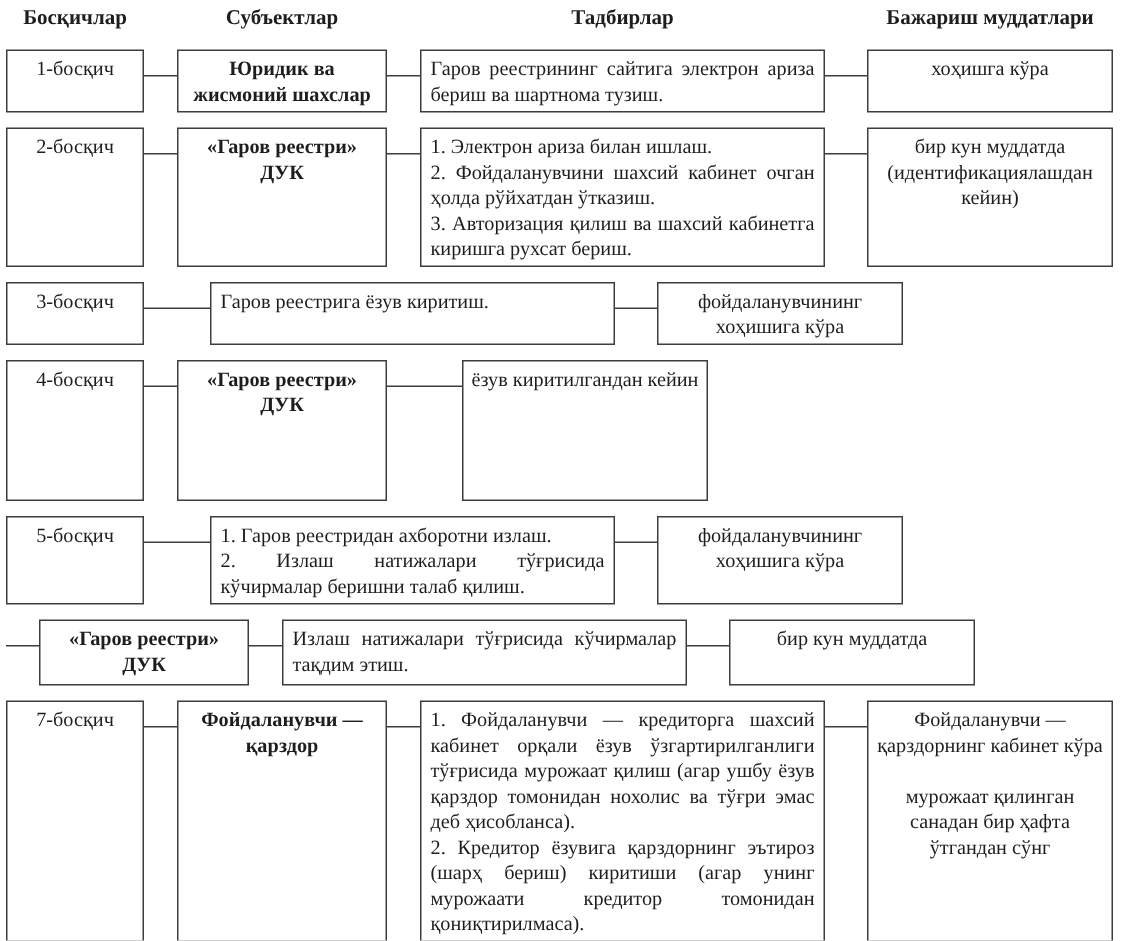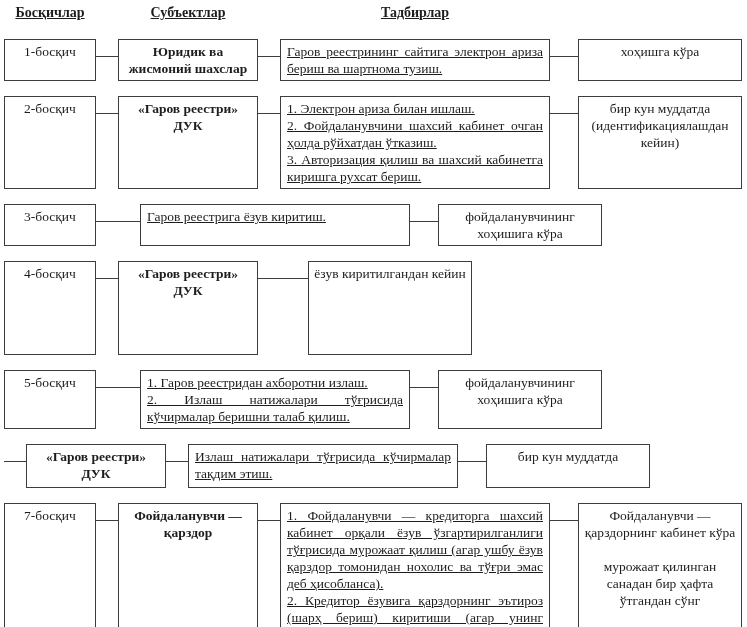--- a/index.html
+++ b/index.html
@@ -14,25 +14,24 @@
     box-sizing: border-box;
     width: 747px;
     height: 627px;
     padding: 4px 0 0 4px;
     font-family: "Liberation Serif", "DejaVu Serif", serif;
     color: #1d1d1d;
   }
   .row {
     display: flex;
     align-items: stretch;
-    margin-bottom: 15px;
+    margin-bottom: 10px;
   }
   .row.head {
-    margin-bottom: 17px;
-    text-decoration: underline;
+    margin-bottom: 11px;
   }
   
   .c1 { width: 92px;  }
   .c2 { width: 140px; font-weight: bold; }
   .c3 { width: 270px; }
   .c4 { width: 164px; }
   .g1 { width: 22px; }
   .g2 { width: 22px; }
   .g3 { width: 28px; }
 
@@ -50,21 +49,21 @@
     line-height: 17px;
     padding: 3px 4px;
   }
   .box .txt {
     display: block;
     width: 100%;
     white-space: pre-line;
   }
   .c1.box, .c2.box, .c4.box { text-align: center; }
   .c3.box { padding: 3px 6px; }
-  .c3 .txt { text-align: justify; text-decoration: underline; }
+  .c3 .txt { text-align: justify; }
 
   .gap { position: relative; }
   .gap::before {
     content: "";
     position: absolute;
     left: 0;
     right: 0;
     top: 17px;
     height: 1px;
     background: #3d3d3d;
@@ -75,20 +74,21 @@
 
 <div class="page">
 
   <div class="row head">
     <div class="hc c1">Босқичлар</div>
     <div class="g1"></div>
     <div class="hc c2">Субъектлар</div>
     <div class="g2"></div>
     <div class="hc c3">Тадбирлар</div>
     <div class="g3"></div>
+    <div class="hc c4">Бажариш муддатлари</div>
   </div>
 
   <div class="row" style="min-height:38px">
     <div class="box c1">
         <span class="txt">1-босқич</span>
       </div>
     <div class="gap g1"></div>
     <div class="box c2">
         <span class="txt">Юридик ва
 жисмоний шахслар</span>

